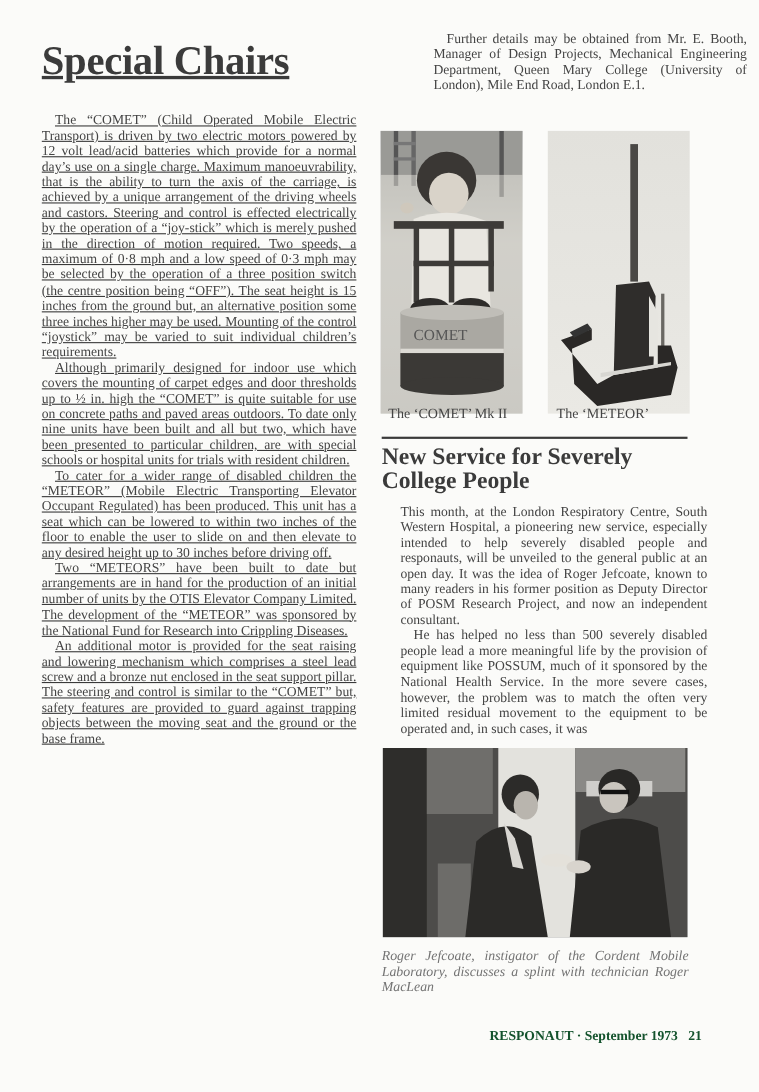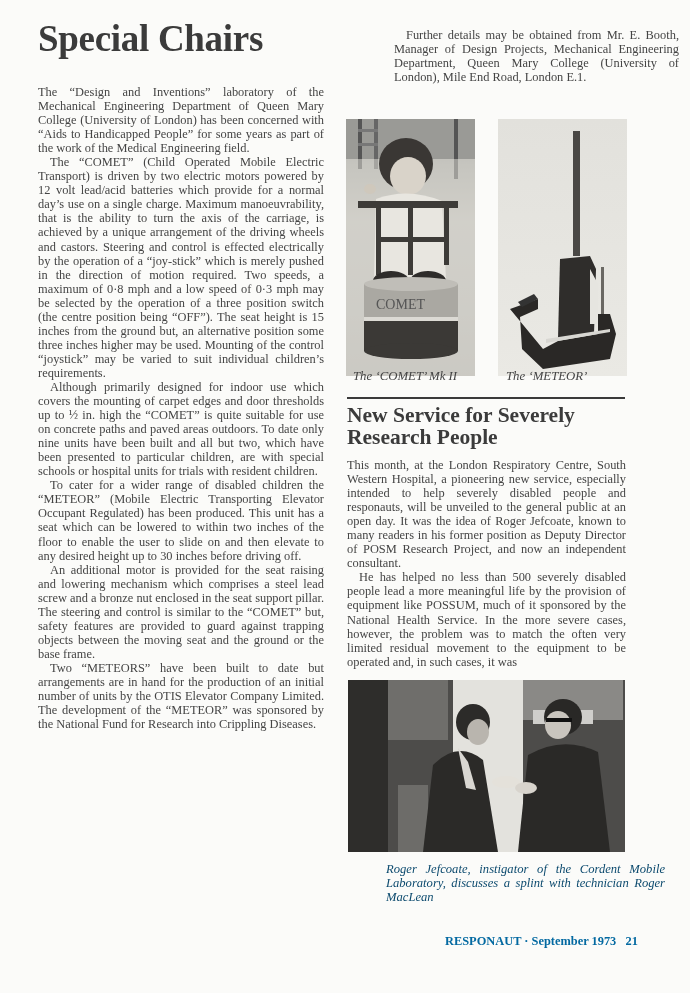--- a/index.html
+++ b/index.html
@@ -1,64 +1,63 @@
 <!DOCTYPE html>
 <html><head>
 <meta charset="utf-8">
 <style>
   html, body { margin: 0; padding: 0; }
   body {
     width: 690px; height: 993px; background: #fbfbf9; position: relative; overflow: hidden;
     font-family: "Liberation Serif", "DejaVu Serif", serif; color: #3a3a3a;
   }
   .col { position: absolute; }
-  .left { left: 38px; top: 19px; width: 286px; }
+  .left { left: 38px; top: 36px; width: 286px; text-decoration: underline; }
   .right { left: 347px; top: 28px; width: 285px; margin-left: 47px; }
   h1.title {
     font-family: "Liberation Serif", serif; font-weight: bold; font-size: 37px; line-height: 40px;
     margin: 0 0 26px 0; color: #3b3b3b; letter-spacing: -0.3px;
   }
   p.body {
     margin: 0; font-size: 12.4px; line-height: 14.05px; text-align: justify; text-indent: 12px;
     color: #444;
   }
   p.body.first { text-indent: 0; }
   .photos { position: absolute; left: 346px; top: 103px; width: 282px; height: 260px; }
   .photo { position: absolute; top: 16px; height: 257px; width: 129px; overflow: hidden; }
   .photo.comet { left: 0; background: linear-gradient(#8d8d8d 0%, #b9b9b4 18%, #d5d4ce 40%, #cfcec9 70%, #c5c4bf 100%); }
   .photo.meteor { left: 152px; background: linear-gradient(#e2e1dc, #eae9e4); }
   .caption-row { position: absolute; left: 346px; top: 369px; width: 285px; height: 18px; }
-  .caption { position: absolute; font-style: italic; font-size: 12.8px; color: #444; }
+  .caption { position: absolute; font-size: 12.8px; color: #444; }
   .caption.c1 { left: 7px; }
   .caption.c2 { left: 160px; }
   .rule { position: absolute; left: 347px; top: 397px; width: 278px; height: 2px; background: #3a3a3a; }
   h2.section {
     position: absolute; left: 347px; top: 404px; width: 280px; margin: 0;
     font-weight: bold; font-size: 21.5px; line-height: 22px; color: #3b3b3b;
   }
-  .right2 { position: absolute; left: 347px; top: 458px; width: 279px; }
+  .right2 { position: absolute; left: 364px; top: 458px; width: 279px; }
   .photo2 { position: absolute; left: 348px; top: 680px; width: 277px; height: 172px; background: #5a5a58; overflow: hidden; }
   .caption2 {
     position: absolute; left: 347px; top: 862px; width: 279px; font-style: italic; font-size: 12.6px;
-    line-height: 14px; text-align: justify; color: #0c4a6e; margin-left: 39px;
+    line-height: 14px; text-align: justify; color: #737373;
   }
-  .footer { position: absolute; left: 445px; top: 934px; font-weight: bold; font-size: 12.4px; color: #0369a1; white-space: pre; }
+  .footer { position: absolute; left: 445px; top: 934px; font-weight: bold; font-size: 12.4px; color: #14532d; white-space: pre; }
   svg { display: block; }
 </style>
 </head>
 <body>
 
 <div class="col left">
   <h1 class="title">Special Chairs</h1>
-  <p class="body first">The “Design and Inventions” laboratory of the Mechanical Engineering Department of Queen Mary College (University of London) has been concerned with “Aids to Handicapped People” for some years as part of the work of the Medical Engineering field.</p>
   <p class="body">The “COMET” (Child Operated Mobile Electric Transport) is driven by two electric motors powered by 12 volt lead/acid batteries which provide for a normal day’s use on a single charge. Maximum manoeuvrability, that is the ability to turn the axis of the carriage, is achieved by a unique arrangement of the driving wheels and castors. Steering and control is effected electrically by the operation of a “joy-stick” which is merely pushed in the direction of motion required. Two speeds, a maximum of 0·8 mph and a low speed of 0·3 mph may be selected by the operation of a three position switch (the centre position being “OFF”). The seat height is 15 inches from the ground but, an alternative position some three inches higher may be used. Mounting of the control “joystick” may be varied to suit individual children’s requirements.</p>
   <p class="body">Although primarily designed for indoor use which covers the mounting of carpet edges and door thresholds up to ½ in. high the “COMET” is quite suitable for use on concrete paths and paved areas outdoors. To date only nine units have been built and all but two, which have been presented to particular children, are with special schools or hospital units for trials with resident children.</p>
   <p class="body">To cater for a wider range of disabled children the “METEOR” (Mobile Electric Transporting Elevator Occupant Regulated) has been produced. This unit has a seat which can be lowered to within two inches of the floor to enable the user to slide on and then elevate to any desired height up to 30 inches before driving off.</p>
+  <p class="body">Two “METEORS” have been built to date but arrangements are in hand for the production of an initial number of units by the OTIS Elevator Company Limited. The development of the “METEOR” was sponsored by the National Fund for Research into Crippling Diseases.</p>
   <p class="body">An additional motor is provided for the seat raising and lowering mechanism which comprises a steel lead screw and a bronze nut enclosed in the seat support pillar. The steering and control is similar to the “COMET” but, safety features are provided to guard against trapping objects between the moving seat and the ground or the base frame.</p>
-  <p class="body">Two “METEORS” have been built to date but arrangements are in hand for the production of an initial number of units by the OTIS Elevator Company Limited. The development of the “METEOR” was sponsored by the National Fund for Research into Crippling Diseases.</p>
 </div>
 
 <div class="col right">
   <p class="body">Further details may be obtained from Mr. E. Booth, Manager of Design Projects, Mechanical Engineering Department, Queen Mary College (University of London), Mile End Road, London E.1.</p>
 </div>
 
 <div class="photos">
   <div class="photo comet">
     <svg width="129" height="257" viewBox="0 0 129 257">
 
@@ -113,21 +112,21 @@
   </div>
 </div>
 
 <div class="caption-row">
   <span class="caption c1">The ‘COMET’ Mk II</span>
   <span class="caption c2">The ‘METEOR’</span>
 </div>
 
 <div class="rule"></div>
 
-<h2 class="section">New Service for Severely Research People</h2>
+<h2 class="section">New Service for Severely College People</h2>
 
 <div class="right2">
   <p class="body first">This month, at the London Respiratory Centre, South Western Hospital, a pioneering new service, especially intended to help severely disabled people and responauts, will be unveiled to the general public at an open day. It was the idea of Roger Jefcoate, known to many readers in his former position as Deputy Director of POSM Research Project, and now an independent consultant.</p>
   <p class="body">He has helped no less than 500 severely disabled people lead a more meaningful life by the provision of equipment like POSSUM, much of it sponsored by the National Health Service. In the more severe cases, however, the problem was to match the often very limited residual movement to the equipment to be operated and, in such cases, it was</p>
 </div>
 
 <div class="photo2">
   <svg width="277" height="172" viewBox="0 0 277 172">
     <rect x="0" y="0" width="277" height="172" fill="#4d4c4a"></rect>
     <rect x="0" y="0" width="40" height="172" fill="#2e2d2b"></rect>

